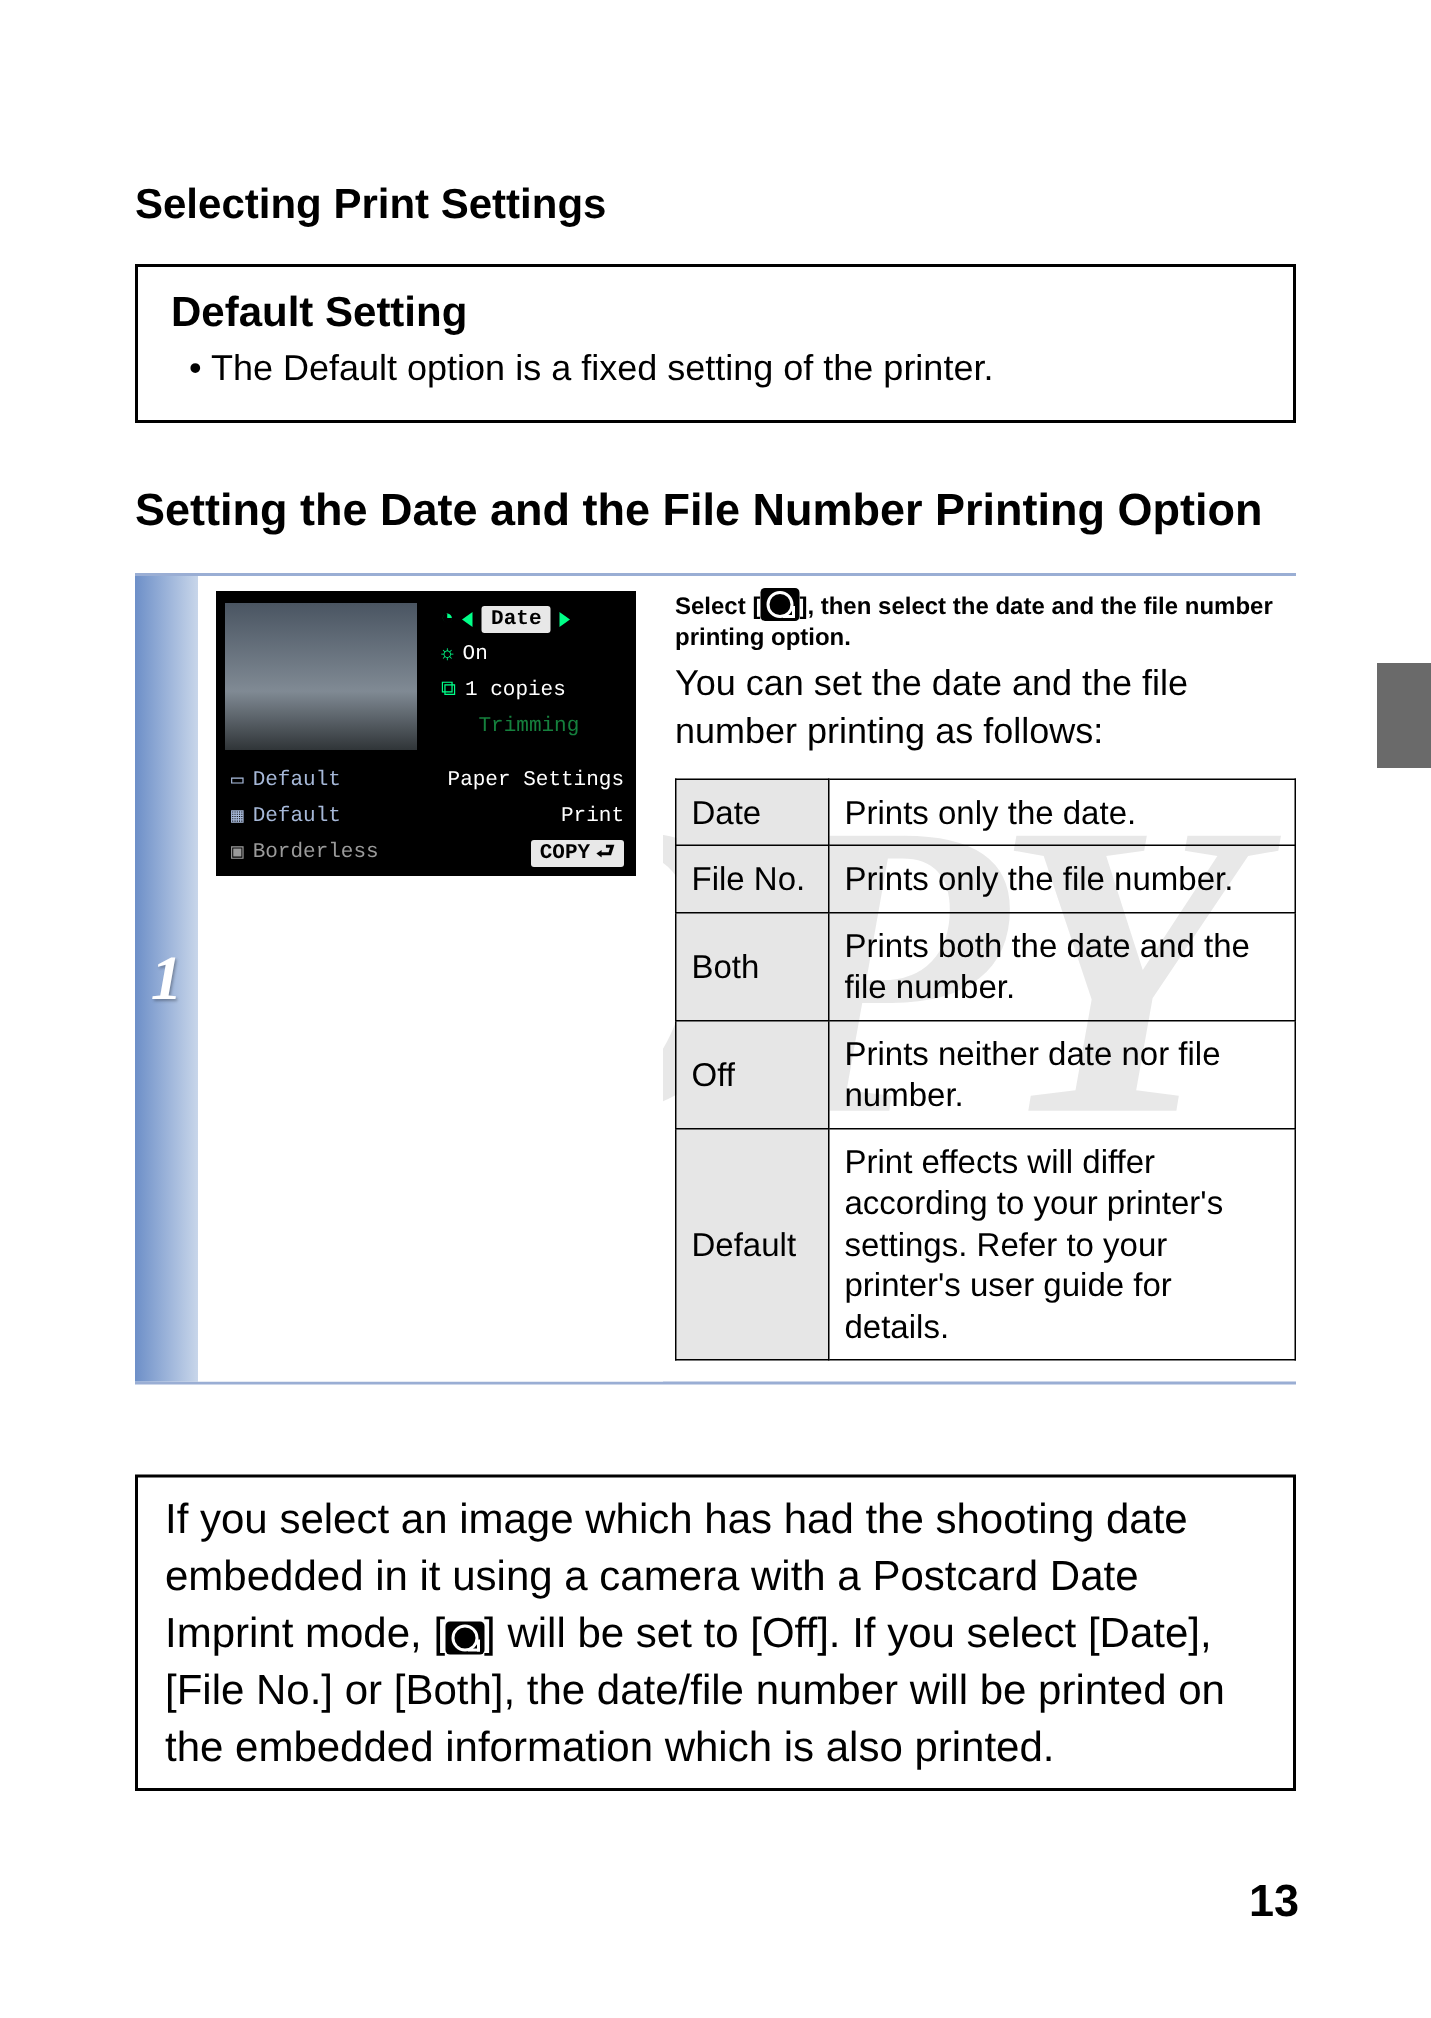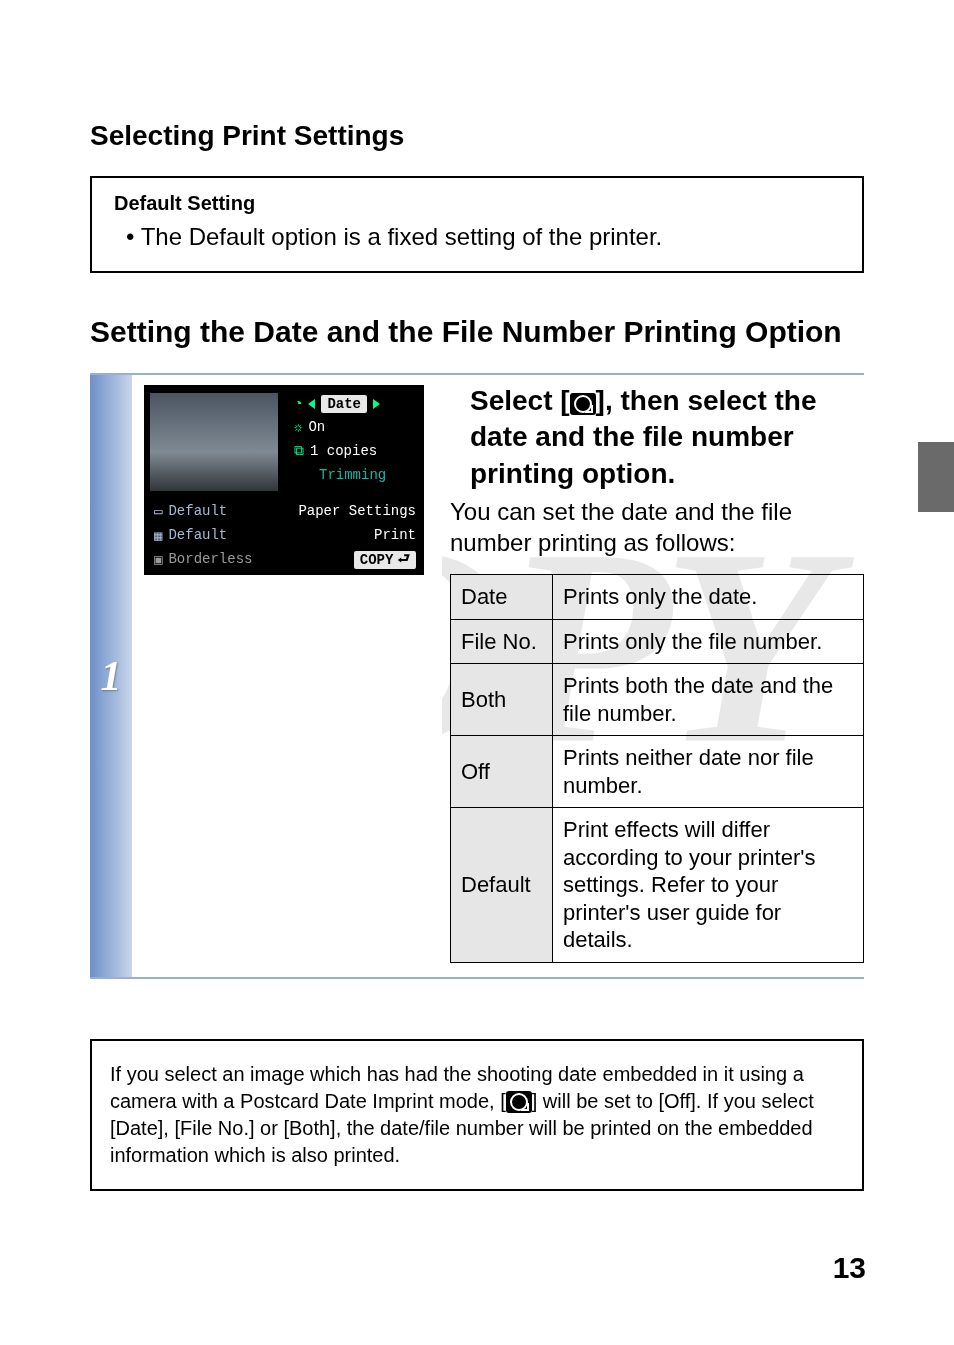--- a/index.html
+++ b/index.html
@@ -18,21 +18,21 @@
     font-size: 28px;
     font-weight: bold;
     margin-bottom: 24px;
   }
   .box {
     border: 2px solid #000;
     padding: 14px 22px 18px 22px;
     margin-bottom: 40px;
   }
   .box-title {
-    font-size: 20px;
+    font-size: 28px;
     font-weight: bold;
     margin-bottom: 6px;
   }
   .box-line {
     font-size: 24px;
     line-height: 1.35;
     padding-left: 14px;
     text-indent: -14px;
     margin-left: 12px;
   }
@@ -81,21 +81,21 @@
   .cs-thumb {
     position: absolute;
     left: 6px; top: 8px;
     width: 128px; height: 98px;
     background: linear-gradient(#4a5562, #808a94 60%, #303538);
   }
   .cs-row { position: absolute; display: flex; align-items: center; gap: 6px; }
   .cs-date-row { left: 150px; top: 10px; }
   .cs-on-row   { left: 150px; top: 34px; }
   .cs-copies-row { left: 150px; top: 58px; }
-  .cs-trim-row { left: 175px; top: 82px; color: #14b8a6; }
+  .cs-trim-row { left: 175px; top: 82px; color: #15803d; }
   .cs-default1 { left: 10px; top: 118px; color: #a6b8d8; }
   .cs-default2 { left: 10px; top: 142px; color: #a6b8d8; }
   .cs-border   { left: 10px; top: 166px; color: #9a9a9a; }
   .cs-paper    { right: 8px; top: 118px; text-align: left; }
   .cs-print    { right: 8px; top: 142px; }
   .cs-menu     { right: 8px; top: 166px; }
   .cs-capsule {
     background: #e8e8e8;
     color: #000;
     border-radius: 2px;
@@ -109,24 +109,23 @@
   .tri-l, .tri-r {
     width: 0; height: 0; display: inline-block;
   }
   .tri-l { border-top: 5px solid transparent; border-bottom: 5px solid transparent; border-right: 7px solid #0f8; }
   .tri-r { border-top: 5px solid transparent; border-bottom: 5px solid transparent; border-left: 7px solid #0f8; }
   .step-right {
     flex: 1;
     padding: 8px 0 14px 8px;
   }
   .instr-line {
-    font-size: 28px;
+    font-size: 16px;
     font-weight: bold;
     line-height: 1.3;
-    margin-left: 20px;
   }
   .instr-body {
     font-size: 24px;
     line-height: 1.3;
     margin-top: 4px;
     margin-bottom: 16px;
   }
   .clock-icon {
     display: inline-flex;
     vertical-align: -3px;
@@ -163,22 +162,22 @@
     vertical-align: middle;
     line-height: 1.25;
   }
   table.opts td:first-child {
     background: #e6e6e6;
     width: 102px;
     white-space: nowrap;
   }
   .note-box {
     border: 2px solid #000;
-    padding: 20px 18px;
-    font-size: 20px;
+    padding: 9px 18px;
+    font-size: 28px;
     line-height: 1.35;
   }
   .watermark {
     position: absolute;
     left: 50%; top: 48%;
     transform: translate(-50%, -50%);
     font-size: 280px;
     font-weight: bold;
     color: #d9d9d9;
     letter-spacing: -10px;

